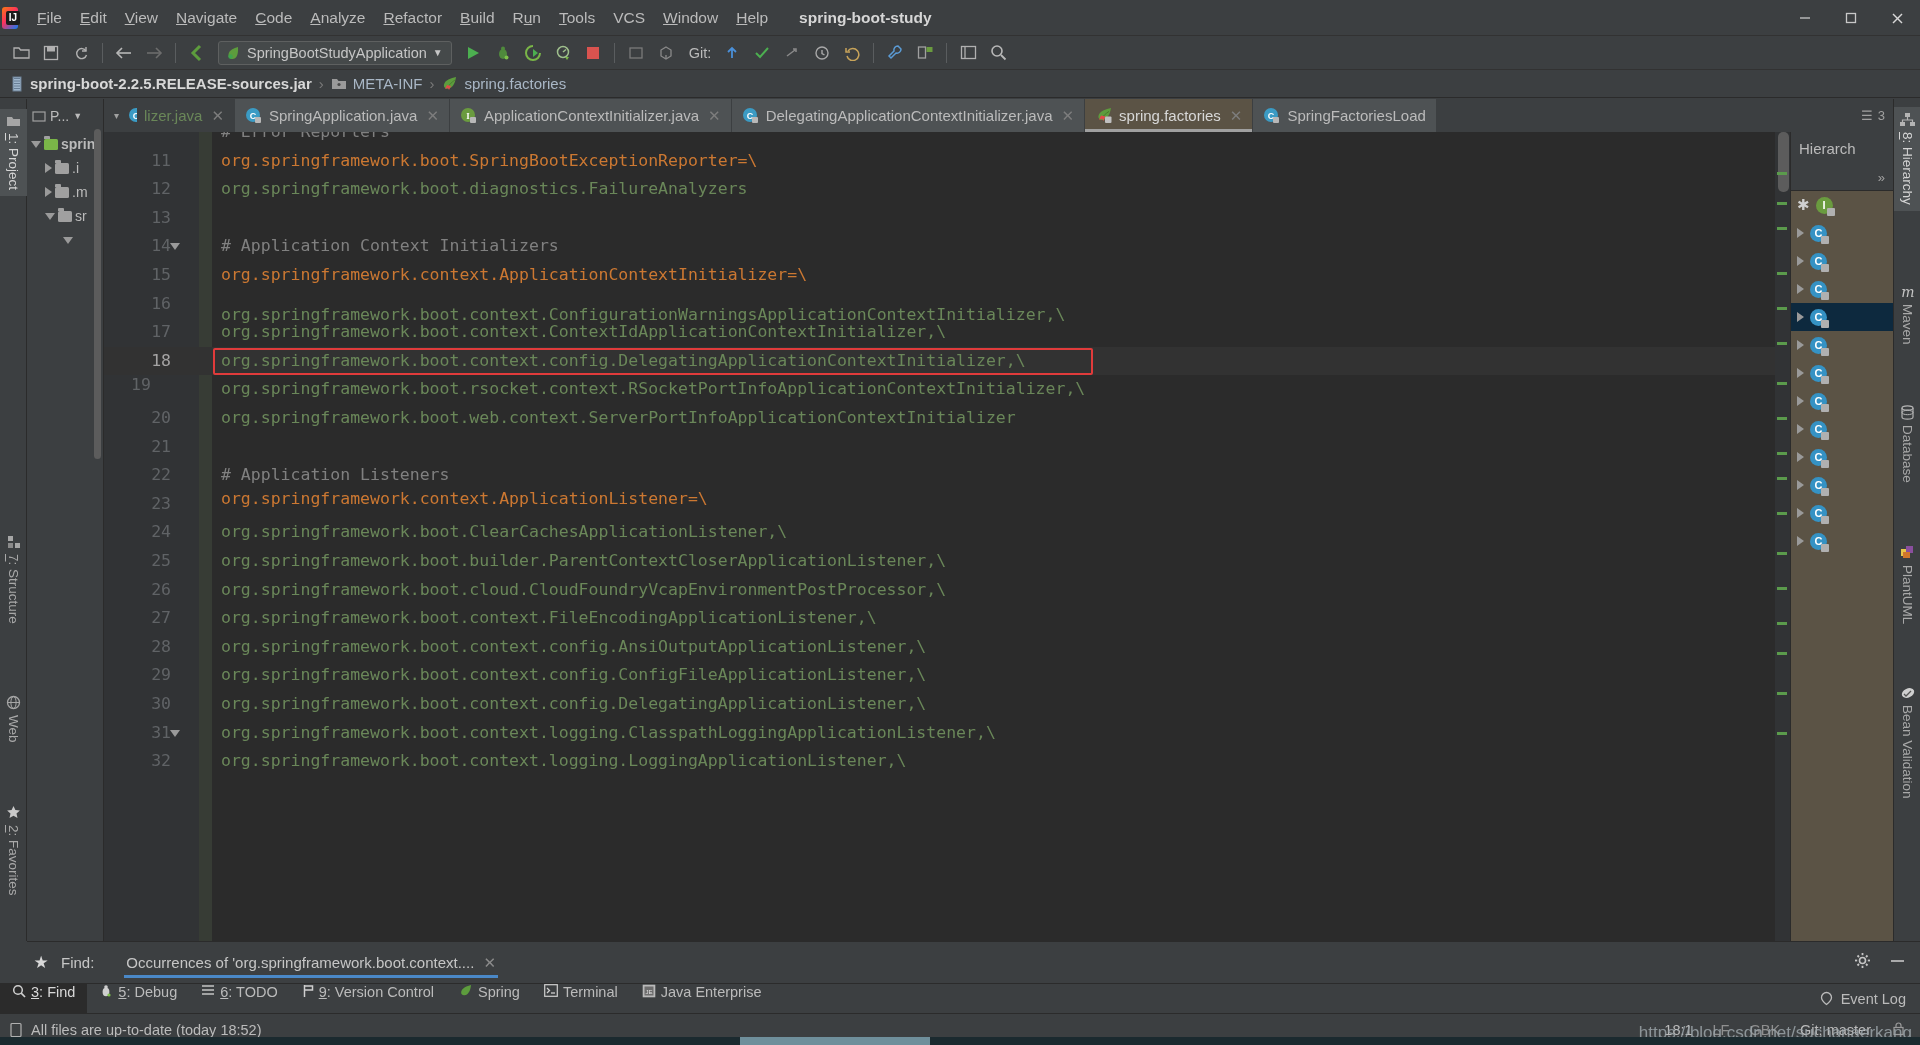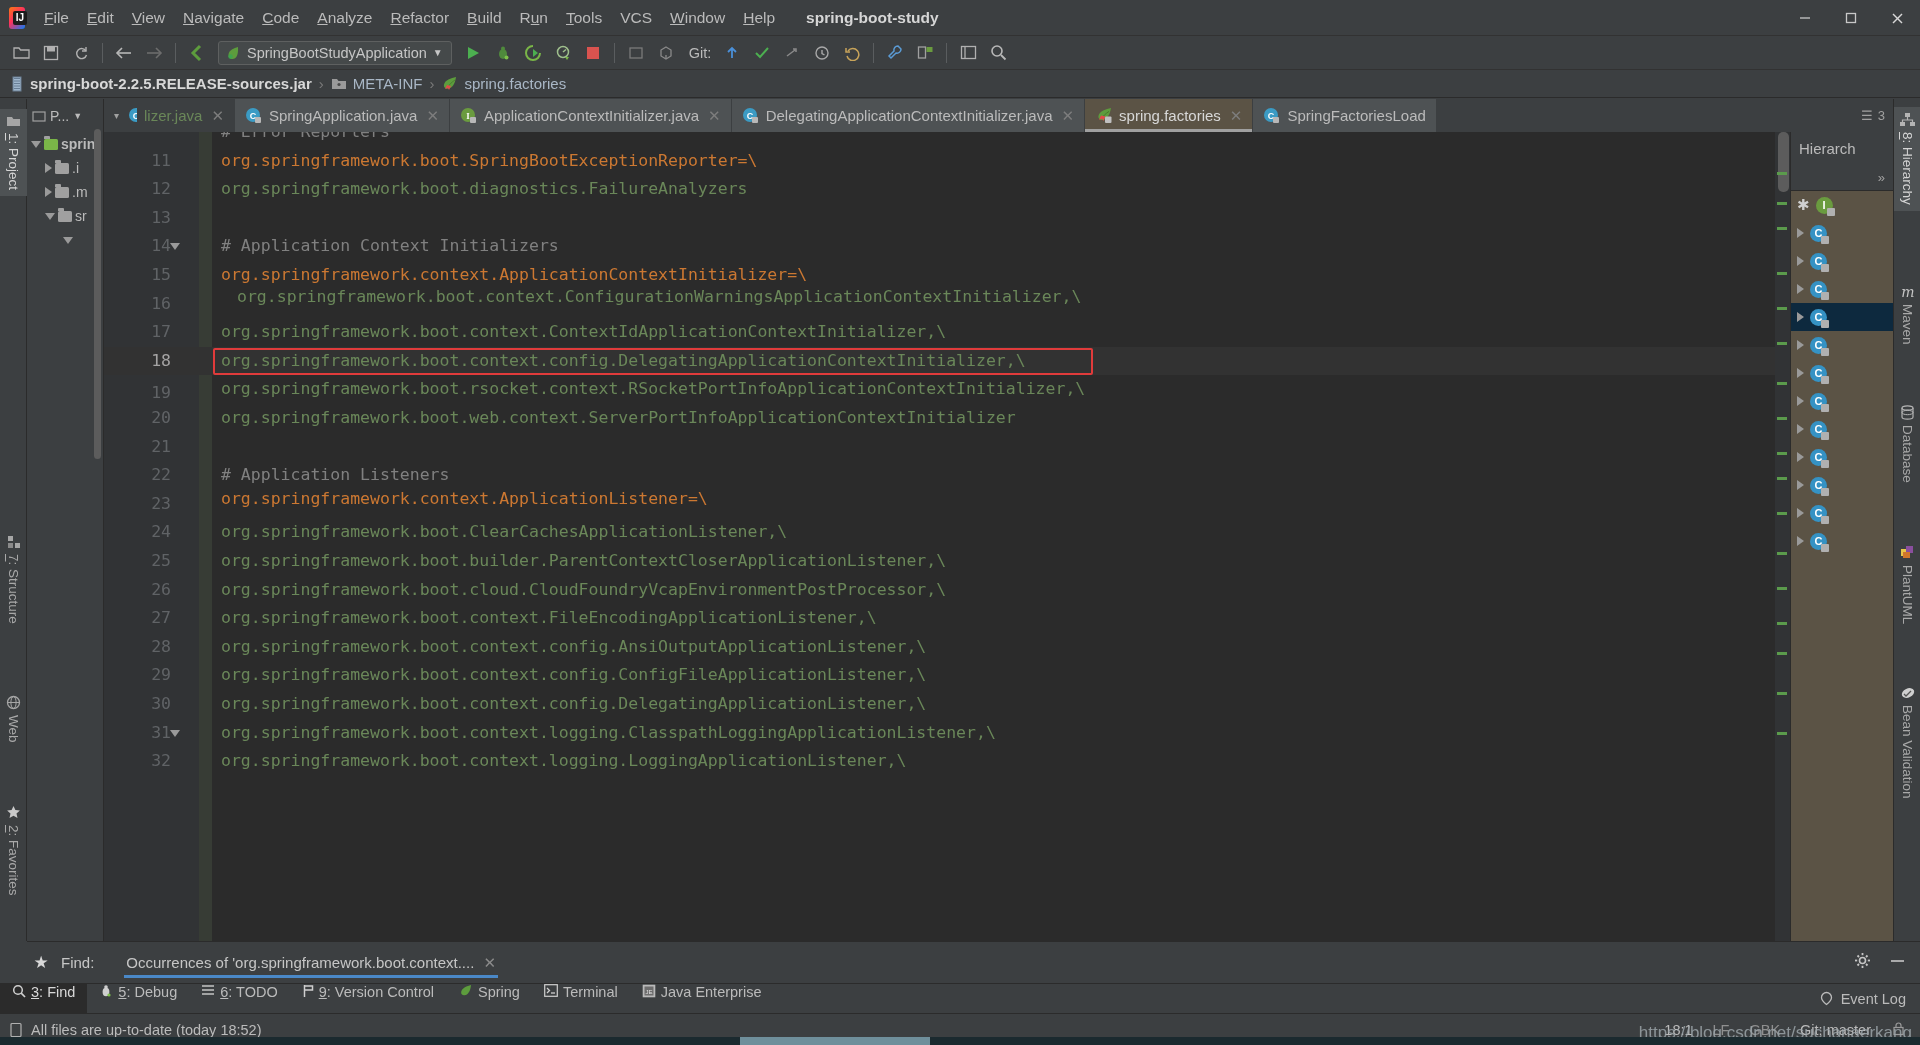--- a/index.html
+++ b/index.html
@@ -13,21 +13,21 @@
   body { position: relative; }
 
   
   #titlebar {
     height: 36px; background: #3c3f41;
     display: flex; align-items: center;
     position: relative;
     border-bottom: 1px solid #323232;
   }
   #app-logo {
-    width: 16px; height: 22px; margin-left: 9px; margin-right: 10px;
+    width: 16px; height: 22px; margin-left: 2px; margin-right: 10px;
     border-radius: 3px;
     background: linear-gradient(135deg,#f97a12 0%,#fe315d 45%,#087cfa 100%);
     position: relative; flex: none;
   }
   #app-logo::after {
     content: ""; position: absolute; left: 4px; top: 4px;
     width: 14px; height: 14px; background: #1c1c1c; border-radius: 2px;
   }
   #app-logo .ij { position:absolute; left:0; top:0; width:22px; height:22px;
     display:flex; align-items:center; justify-content:center;
@@ -636,21 +636,21 @@
       <div id="gutter">
           <div class="line-hl" style="top: 214.8px;"></div>
           <div class="gut-num" style="top: 18.6px;">11</div>
           <div class="gut-num" style="top: 47.2px;">12</div>
           <div class="gut-num" style="top: 75.8px;">13</div>
           <div class="gut-num" style="top: 104.4px; text-align: right;">14</div>
           <div class="gut-num" style="top: 133px;">15</div>
           <div class="gut-num" style="top: 161.6px;">16</div>
           <div class="gut-num" style="top: 190.2px;">17</div>
           <div class="gut-num cur" style="top: 218.8px;">18</div>
-          <div class="gut-num" style="top: 251px;">19</div>
+          <div class="gut-num" style="top: 243px; text-align: center;">19</div>
           <div class="gut-num" style="top: 276px;">20</div>
           <div class="gut-num" style="top: 304.6px;">21</div>
           <div class="gut-num" style="top: 333.2px;">22</div>
           <div class="gut-num" style="top: 361.8px;">23</div>
           <div class="gut-num" style="top: 390.4px;">24</div>
           <div class="gut-num" style="top: 419px;">25</div>
           <div class="gut-num" style="top: 447.6px;">26</div>
           <div class="gut-num" style="top: 476.2px;">27</div>
           <div class="gut-num" style="top: 504.8px;">28</div>
           <div class="gut-num" style="top: 533.4px;">29</div>
@@ -662,21 +662,21 @@
         </div>
       <div id="code">
         <div id="code-strip"></div>
         <div class="line-hl" style="top: 214.8px;"></div>
           <div id="code-lines">
             <div class="cl" style="top: -10px;"><span class="c-cmt"># Error Reporters</span></div>
             <div class="cl" style="top: 18.6px; text-align: right;"><span class="c-key">org.springframework.boot.SpringBootExceptionReporter=\</span></div>
             <div class="cl" style="top: 47.2px;"><span class="c-val">org.springframework.boot.diagnostics.FailureAnalyzers</span></div>
             <div class="cl" style="top: 104.4px;"><span class="c-cmt"># Application Context Initializers</span></div>
             <div class="cl" style="top: 133px;"><span class="c-key">org.springframework.context.ApplicationContextInitializer=\</span></div>
-            <div class="cl" style="top: 155px; margin-left: 16px;"><span class="c-val">org.springframework.boot.context.ConfigurationWarningsApplicationContextInitializer,\</span></div>
+            <div class="cl" style="top: 173px;"><span class="c-val">org.springframework.boot.context.ConfigurationWarningsApplicationContextInitializer,\</span></div>
             <div class="cl" style="top: 190.2px;"><span class="c-val">org.springframework.boot.context.ContextIdApplicationContextInitializer,\</span></div>
             <div class="cl" style="top: 218.8px;"><span class="c-val">org.springframework.boot.context.config.DelegatingApplicationContextInitializer,\</span></div>
             <div class="cl" style="top: 247.4px;"><span class="c-val">org.springframework.boot.rsocket.context.RSocketPortInfoApplicationContextInitializer,\</span></div>
             <div class="cl" style="top: 276px;"><span class="c-val">org.springframework.boot.web.context.ServerPortInfoApplicationContextInitializer</span></div>
             <div class="cl" style="top: 333.2px;"><span class="c-cmt"># Application Listeners</span></div>
             <div class="cl" style="top: 357px;"><span class="c-key">org.springframework.context.ApplicationListener=\</span></div>
             <div class="cl" style="top: 390.4px;"><span class="c-val">org.springframework.boot.ClearCachesApplicationListener,\</span></div>
             <div class="cl" style="top: 419px;"><span class="c-val">org.springframework.boot.builder.ParentContextCloserApplicationListener,\</span></div>
             <div class="cl" style="top: 447.6px;"><span class="c-val">org.springframework.boot.cloud.CloudFoundryVcapEnvironmentPostProcessor,\</span></div>
             <div class="cl" style="top: 476.2px;"><span class="c-val">org.springframework.boot.context.FileEncodingApplicationListener,\</span></div>

